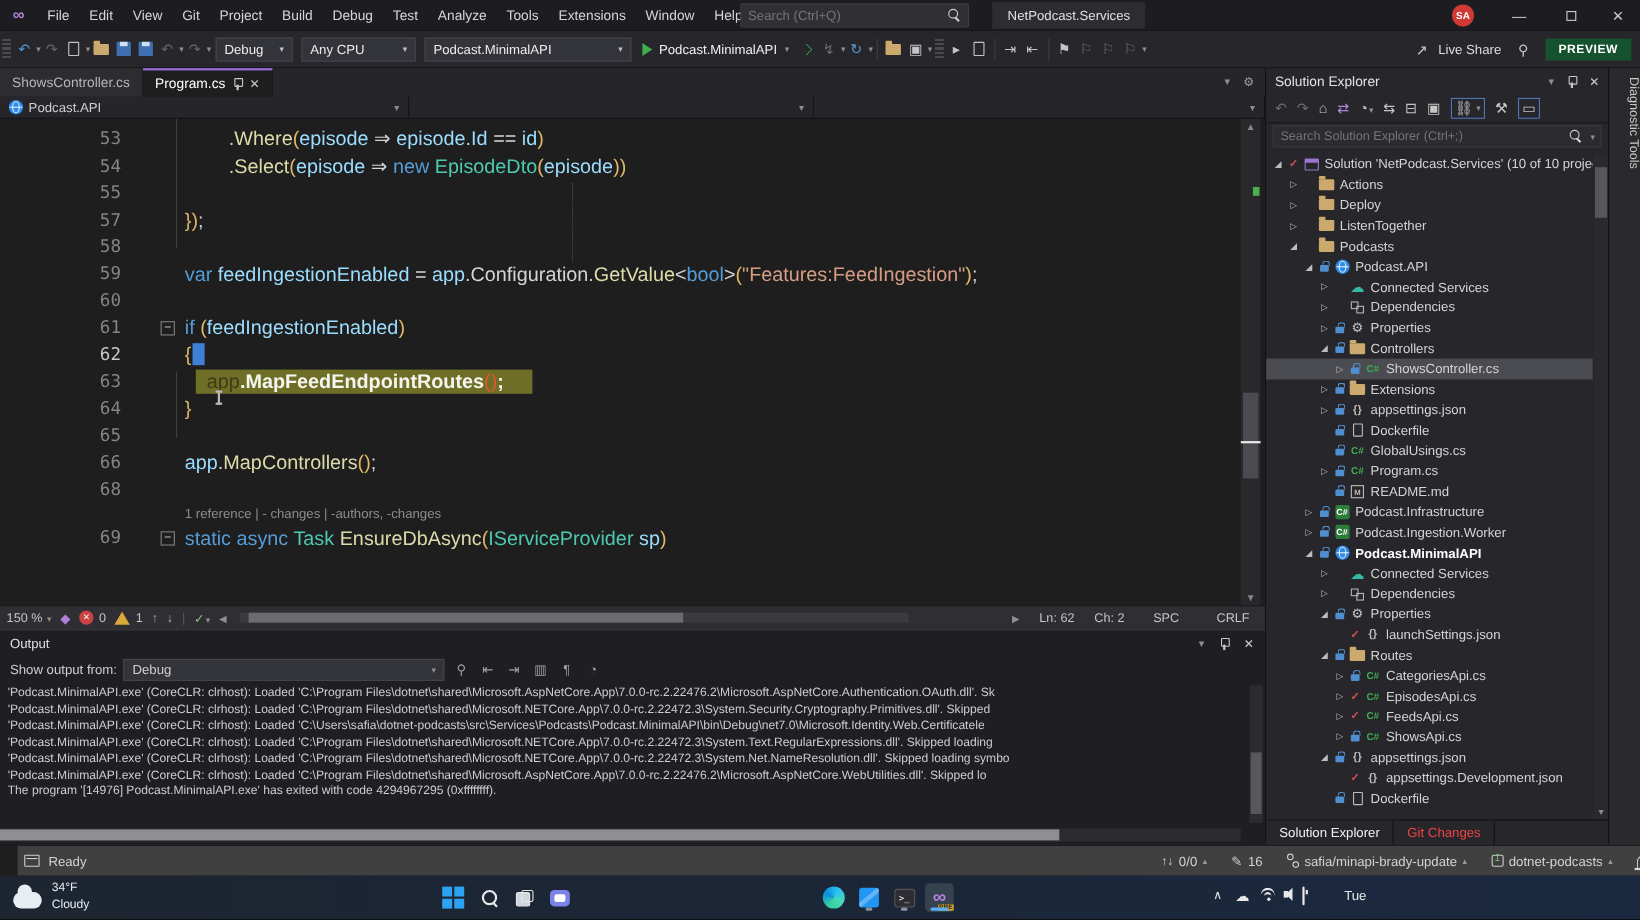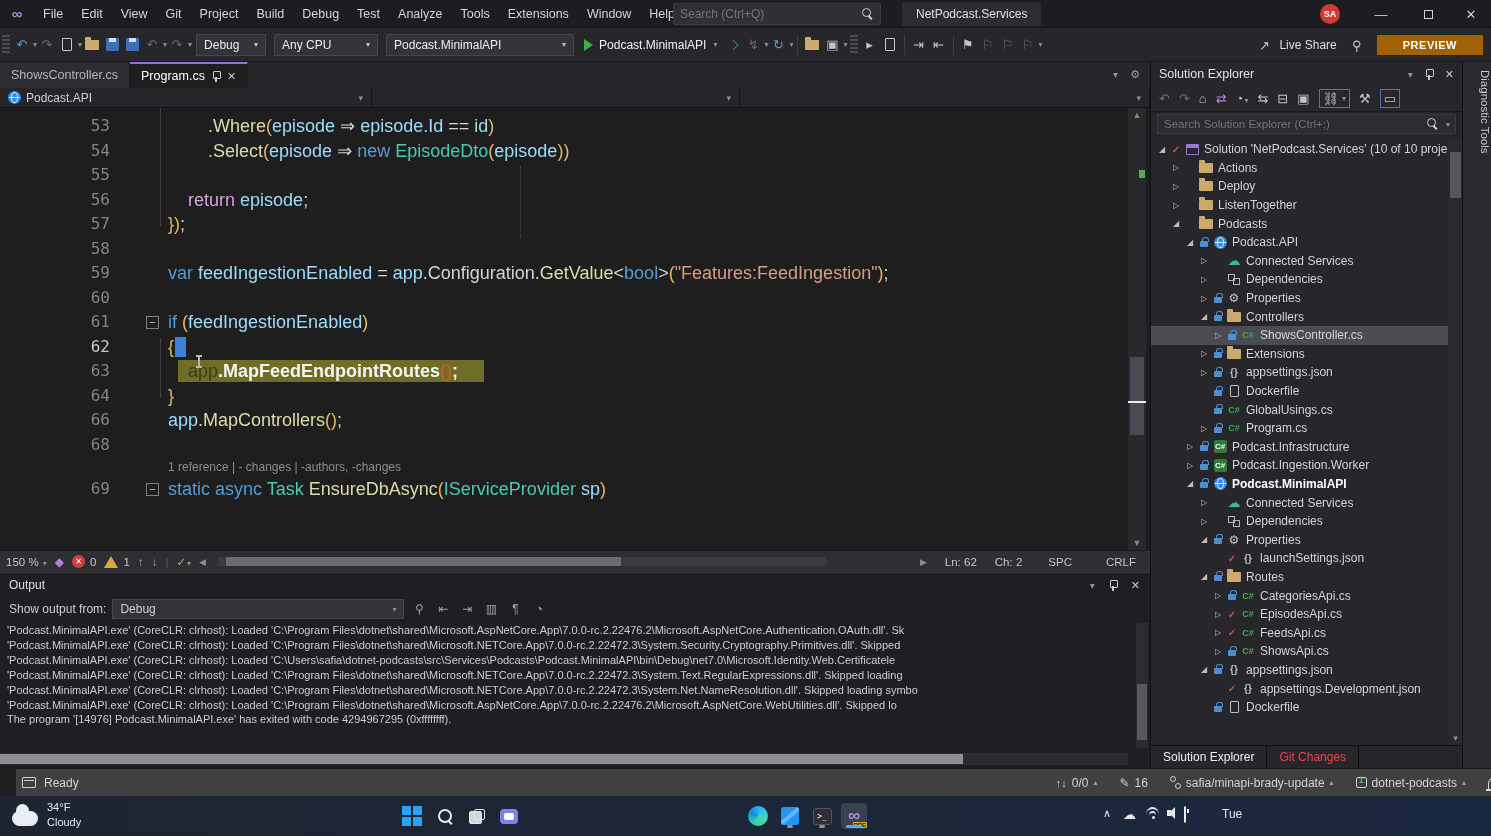--- a/index.html
+++ b/index.html
@@ -33,21 +33,21 @@
   .combo .caret{color:#c0c0c0}
   .play{width:0;height:0;border-left:9px solid #3fae4d;border-top:6px solid transparent;border-bottom:6px solid transparent;display:inline-block}
   .playo{width:8px;height:8px;border:1.6px solid #3fae4d;border-top-color:transparent;border-left-color:transparent;transform:rotate(-45deg);border-radius:1px;display:inline-block}
   .runbtn{display:flex;align-items:center;gap:6px;margin:0 6px;color:#f0f0f0}
   .floppy{width:13px;height:13px;background:#3e6fb0;border-radius:1px;position:relative}
   .floppy::before{content:"";position:absolute;left:3px;top:0;width:7px;height:4px;background:#cfe0f5}
   .folderic{position:relative;width:14px;height:10px;background:#ccaa6e;border-radius:1px}
   .folderic::before{content:"";position:absolute;top:-3px;left:0;width:6px;height:3px;background:#ccaa6e;border-radius:1px 1px 0 0}
   .docic{position:relative;width:10px;height:13px;border:1px solid #c5c5c5;border-radius:1px}
   .toolbar-right{position:absolute;right:8px;top:0;height:34px;display:flex;align-items:center;gap:10px}
-  .preview{background:#a16207;color:#fff;font-weight:bold;font-size:11px;padding:4px 26px;letter-spacing:.5px}
+  .preview{background:#14532d;color:#fff;font-weight:bold;font-size:11px;padding:4px 12px;letter-spacing:.5px}
 
   
   .editorcol{position:absolute;left:0;top:62px;width:1150px;height:706px;background:#1e1e1e}
   .sepanel{position:absolute;left:1150px;top:62px;width:312px;height:706px;background:#26262b;border-left:1px solid #121215}
   .rightstrip{position:absolute;left:1462px;top:62px;width:29px;height:706px;background:#2a2a2e;border-left:1px solid #121215}
   .rightstrip .vtext{writing-mode:vertical-rl;font-size:11.5px;color:#c8c8c8;margin:8px auto 0 auto;display:block;text-align:left;width:100%;padding-left:7px}
 
   
   .tabbar{position:relative;height:26px;background:#26262a;display:flex;align-items:stretch}
   .tab{display:flex;align-items:center;gap:7px;padding:0 11px;font-size:12.5px;color:#b5b5b5;background:#2d2d31;border-right:1px solid #1b1b1e}
@@ -351,29 +351,29 @@
       <span class="cseg cs3">
           <span></span>
           <span class="caret">▾</span>
         </span>
     </div>
     <div class="code">
       <div id="codelines">
           <div class="cl"><span class="ln">53</span><span class="foldcol"></span><span class="codetext">        <span class="tk-pn">.</span><span class="tk-fn">Where</span><span class="tk-br">(</span><span class="tk-var">episode</span><span class="tk-op"> ⇒ </span><span class="tk-var">episode</span><span class="tk-pn">.</span><span class="tk-var">Id</span><span class="tk-op"> == </span><span class="tk-var">id</span><span class="tk-br">)</span></span></div>
           <div class="cl"><span class="ln">54</span><span class="foldcol"></span><span class="codetext">        <span class="tk-pn">.</span><span class="tk-fn">Select</span><span class="tk-br">(</span><span class="tk-var">episode</span><span class="tk-op"> ⇒ </span><span class="tk-kw">new</span><span class="tk-op"> </span><span class="tk-ty">EpisodeDto</span><span class="tk-br">(</span><span class="tk-var">episode</span><span class="tk-br">))</span></span></div>
           <div class="cl"><span class="ln">55</span><span class="foldcol"></span></div>
-          <div class="cl"><span class="ln">56</span><span class="foldcol"></span><span class="codetext">    <span class="tk-ctl">return</span><span class="tk-op"> </span><span class="tk-var">episode</span><span class="tk-pn">;</span></span></div>
           <div class="cl"><span class="ln">57</span><span class="foldcol"></span><span class="codetext"><span class="tk-br">})</span><span class="tk-pn">;</span></span></div>
           <div class="cl"><span class="ln">58</span><span class="foldcol"></span><span class="codetext"></span></div>
           <div class="cl"><span class="ln">59</span><span class="foldcol"></span><span class="codetext"><span class="tk-kw">var</span><span class="tk-op"> </span><span class="tk-var">feedIngestionEnabled</span><span class="tk-op"> = </span><span class="tk-var">app</span><span class="tk-pn">.</span><span class="tk-pn">Configuration</span><span class="tk-pn">.</span><span class="tk-fn">GetValue</span><span class="tk-op">&lt;</span><span class="tk-kw">bool</span><span class="tk-op">&gt;</span><span class="tk-br">(</span><span class="tk-str">"Features:FeedIngestion"</span><span class="tk-br">)</span><span class="tk-pn">;</span></span></div>
           <div class="cl"><span class="ln">60</span><span class="foldcol"></span><span class="codetext"></span></div>
           <div class="cl"><span class="ln">61</span><span class="foldcol"><span class="foldbox">−</span></span><span class="codetext"><span class="tk-kw">if</span><span class="tk-op"> </span><span class="tk-br">(</span><span class="tk-var">feedIngestionEnabled</span><span class="tk-br">)</span></span></div>
           <div class="cl"><span class="ln cur">62</span><span class="foldcol"></span><span class="codetext"><span class="tk-br">{</span><span class="caretblock"></span></span></div>
           <div class="cl"><span class="ln">63</span><span class="foldcol"></span><span class="codetext">  <span class="hlbox">  <span class="tk-hld">app</span><span class="tk-hlw">.MapFeedEndpointRoutes</span><span class="tk-hlb">()</span><span class="tk-hlw">;</span></span></span></div>
           <div class="cl"><span class="ln">64</span><span class="foldcol"></span><span class="codetext"><span class="tk-br">}</span></span></div>
+          <div class="cl"><span class="ln">65</span><span class="foldcol"></span><span class="codetext"></span></div>
           <div class="cl"><span class="ln">66</span><span class="foldcol"></span><span class="codetext"><span class="tk-var">app</span><span class="tk-pn">.</span><span class="tk-fn">MapControllers</span><span class="tk-br">()</span><span class="tk-pn">;</span></span></div>
           <div class="cl"><span class="ln">68</span><span class="foldcol"></span><span class="codetext"></span></div>
           <div class="cl lens"><span class="ln"></span><span class="foldcol"></span><span class="lenstext">1 reference | - changes | -authors, -changes</span></div>
           <div class="cl"><span class="ln">69</span><span class="foldcol"><span class="foldbox">−</span></span><span class="codetext"><span class="tk-kw">static</span><span class="tk-op"> </span><span class="tk-kw">async</span><span class="tk-op"> </span><span class="tk-ty">Task</span><span class="tk-op"> </span><span class="tk-fn">EnsureDbAsync</span><span class="tk-br">(</span><span class="tk-ty">IServiceProvider</span><span class="tk-op"> </span><span class="tk-var">sp</span><span class="tk-br">)</span></span></div>
         </div>
       <div class="guide" style="left:160px;top:0;height:118px"></div>
       <div class="guide" style="left:160px;top:230px;height:60px"></div>
       <div class="guide dot" style="left:520px;top:58px;height:72px"></div>
       <div class="ibeam"></div>
       <div class="vscroll">
@@ -611,20 +611,30 @@
         <div class="trow" style="padding-left: 46px;">
           <span class="tarrow">▷</span>
           <span class="tbadge">
             <span class="ic-lock"></span>
           </span>
           <span class="tico">
             <span class="ic-cs">C#</span>
           </span>
           <span class="tlabel">Program.cs</span>
         </div>
+        <div class="trow" style="padding-left: 46px;">
+          <span class="tarrow"></span>
+          <span class="tbadge">
+            <span class="ic-lock"></span>
+          </span>
+          <span class="tico">
+            <span class="ic-md">M</span>
+          </span>
+          <span class="tlabel">README.md</span>
+        </div>
         <div class="trow" style="padding-left: 32px;">
           <span class="tarrow">▷</span>
           <span class="tbadge">
             <span class="ic-lock"></span>
           </span>
           <span class="tico">
             <span class="ic-csproj">C#</span>
           </span>
           <span class="tlabel">Podcast.Infrastructure</span>
         </div>

